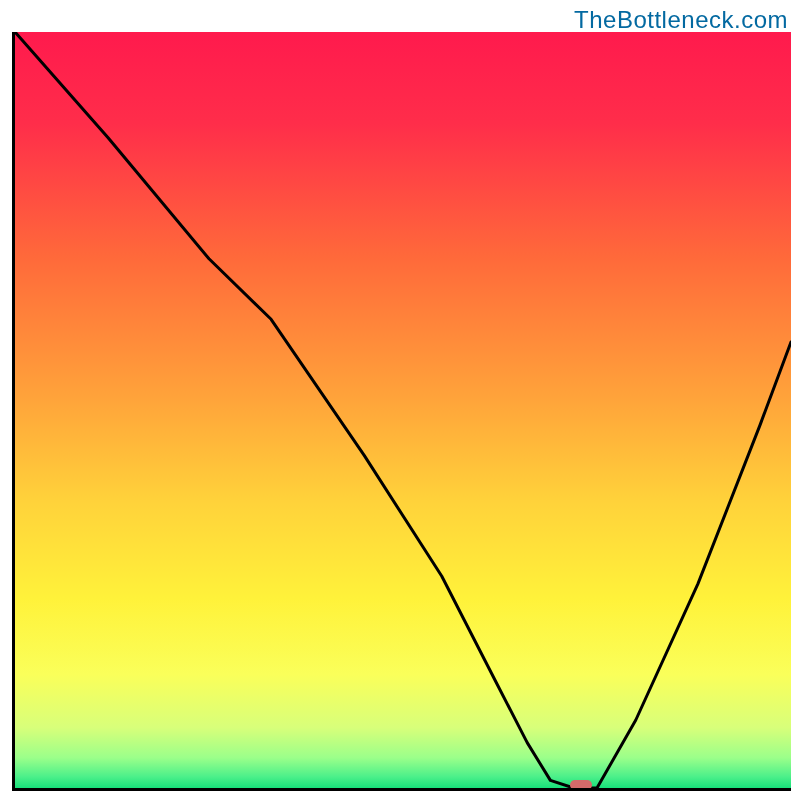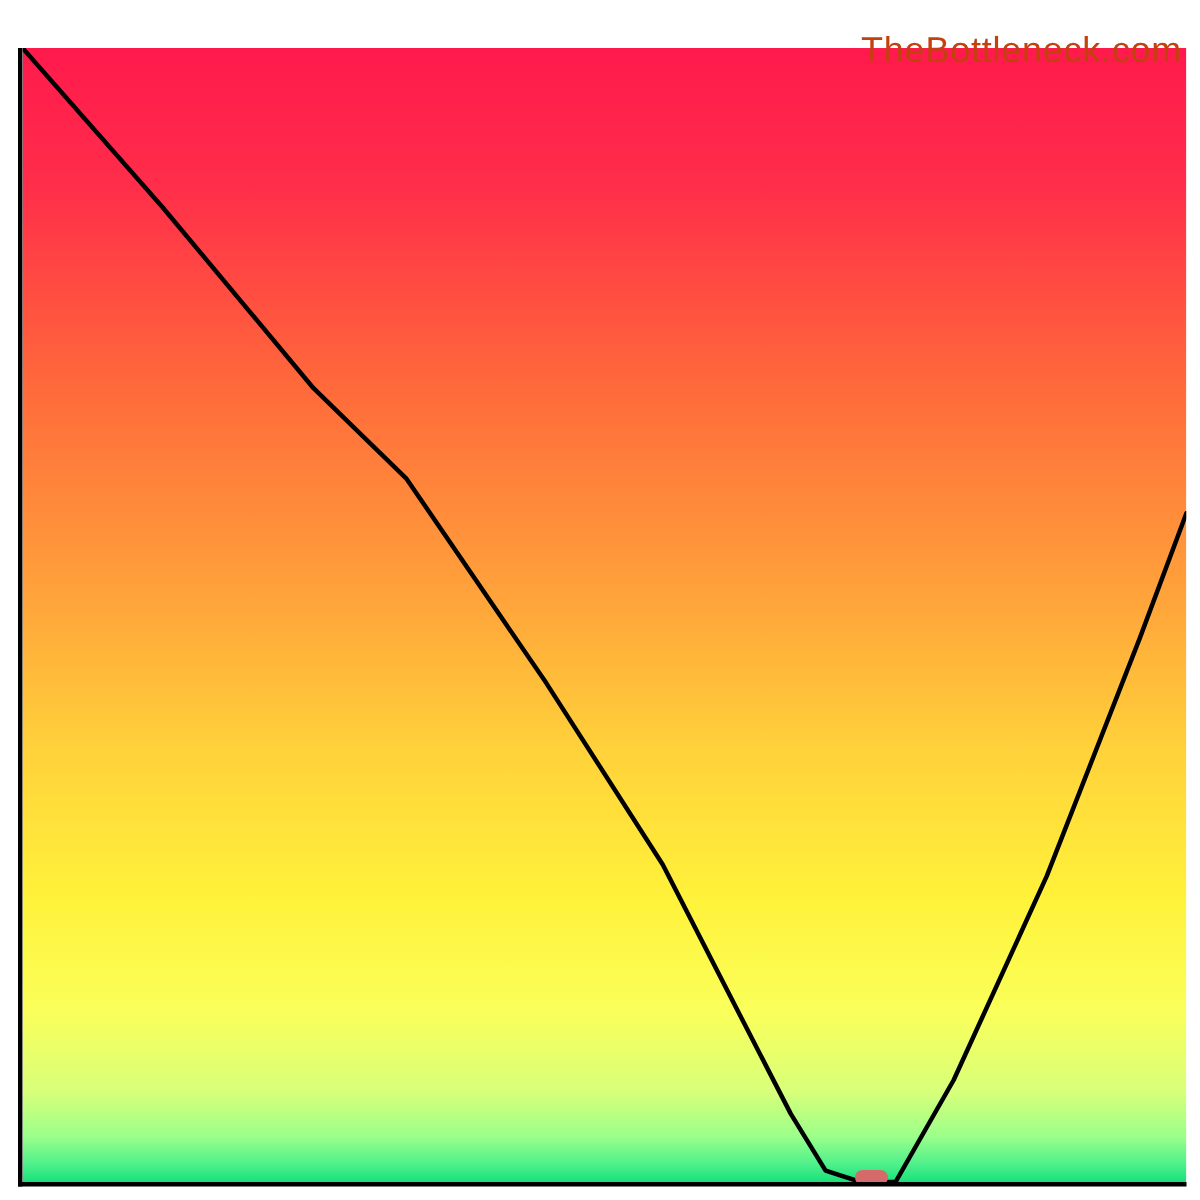--- a/index.html
+++ b/index.html
@@ -10,25 +10,25 @@
     background: #ffffff;
     font-family: Arial, Helvetica, sans-serif;
   }
   .wrap {
     position: relative;
     width: 800px;
     height: 800px;
   }
   .watermark {
     position: absolute;
-    top: 20px;
+    top: 6px;
     right: 12px;
     font-size: 24px;
     font-weight: 400;
-    color: #c2410c;
+    color: #0369a1;
     letter-spacing: 0.5px;
     z-index: 5;
   }
   .plot {
     position: absolute;
     left: 12px;
     top: 32px;
     width: 776px;
     height: 756px;
     border-left: 3px solid #000;

